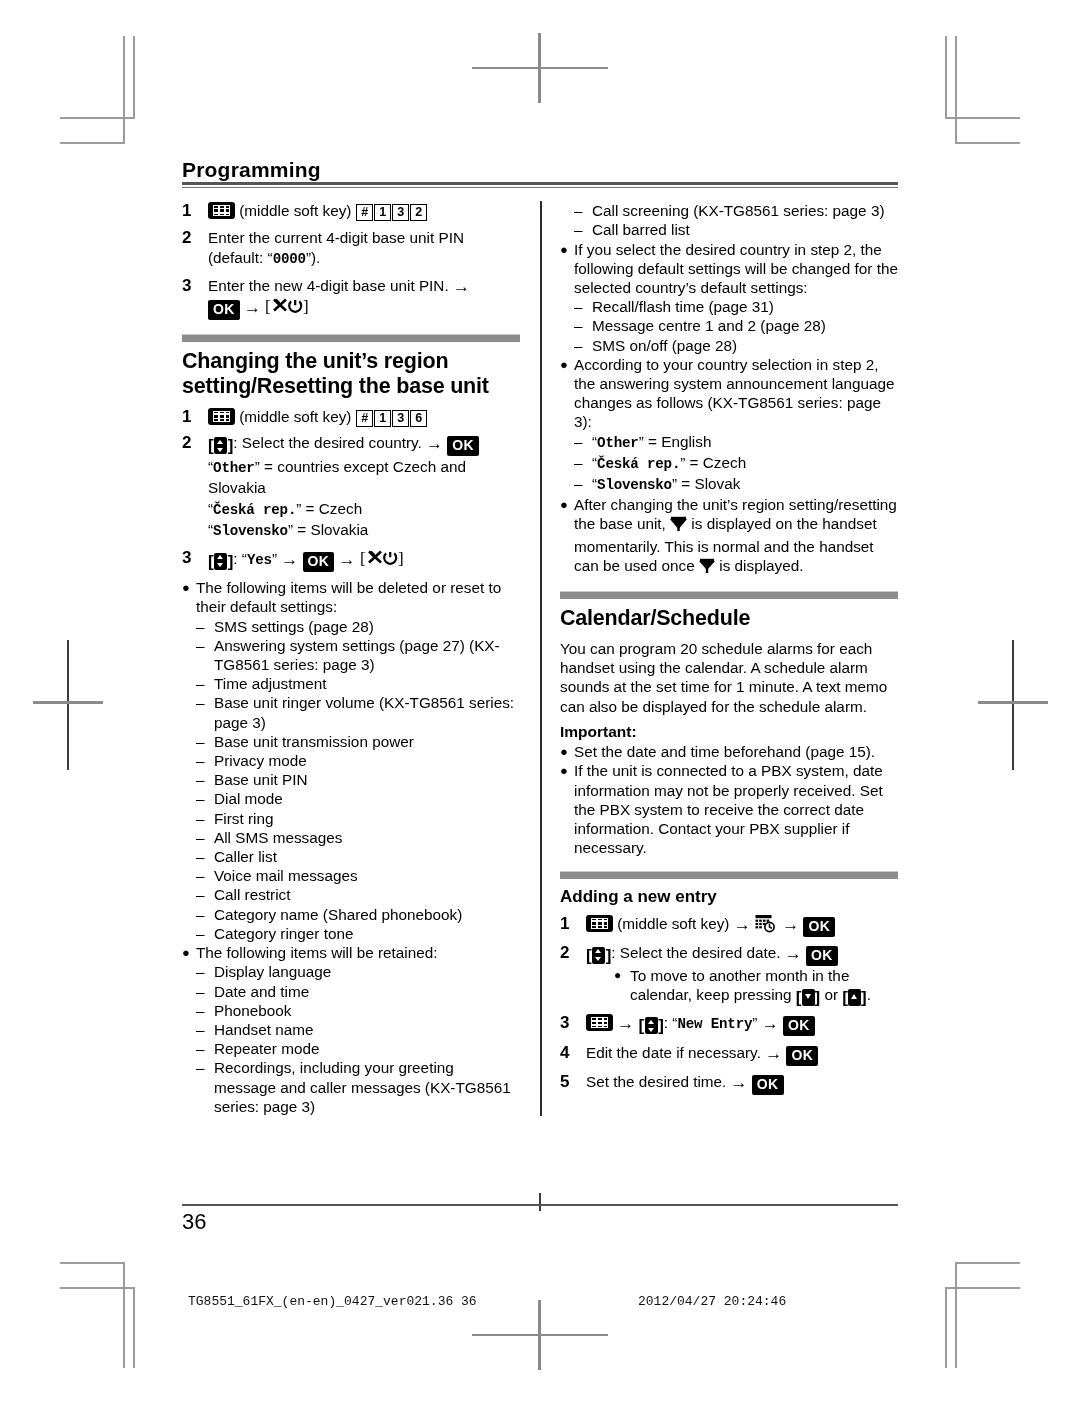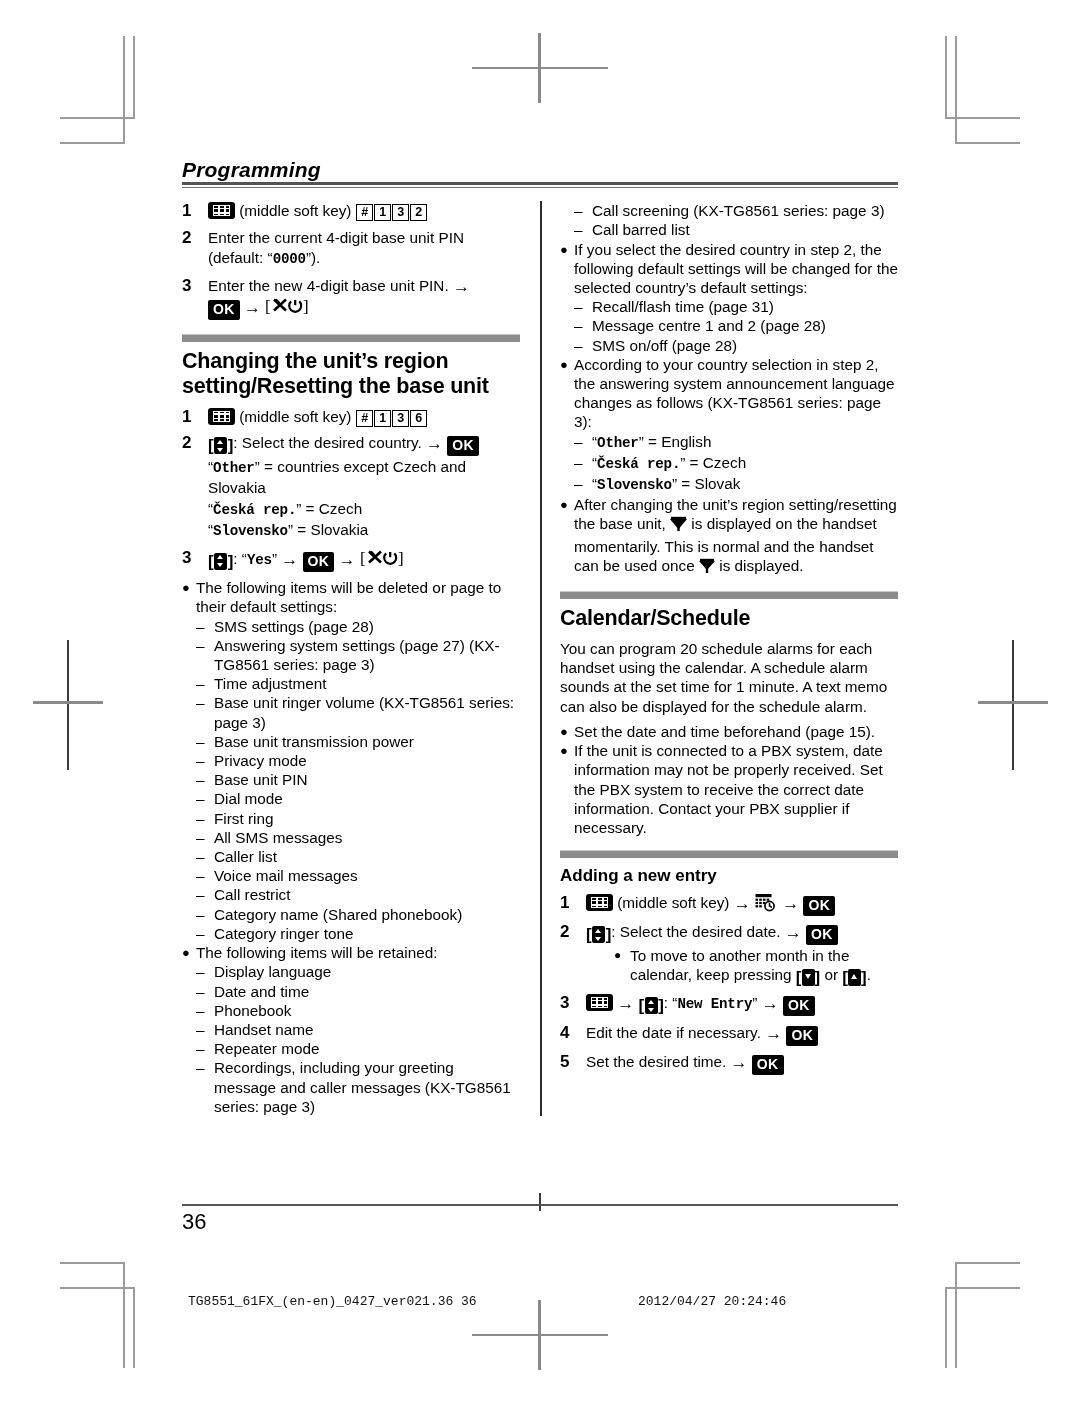--- a/index.html
+++ b/index.html
@@ -6,21 +6,21 @@
   body{width:1080px;height:1404px;position:relative;font-family:"Liberation Sans",sans-serif;color:#000;}
 
   
   .mark{position:absolute;background:#8a8a8a;}
   .mark.thin{background:#9b9b9b;}
   .mark.dark{background:#3b3b3b;}
 
   
   .page{position:absolute;left:182px;top:160px;width:716px;}
 
-  .running-head{font-style:italic;font-weight:bold;font-size:21px;letter-spacing:.2px;padding-bottom:3px;}
+  .running-head{font-weight:bold;font-size:21px;letter-spacing:.2px;padding-bottom:3px;}
   .head-rule{height:3px;background:#555;margin-bottom:2px;}
   .head-rule2{height:1px;background:#6f6f6f;margin-bottom:13px;}
 
   .cols{display:flex;gap:0;position:relative;}
   .col{width:340px;}
   .col.left{padding-right:18px;}
   .col.right{padding-left:22px;}
   .divider{position:absolute;left:358px;top:0;bottom:0;width:2px;background:#2b2b2b;}
 
   
@@ -233,21 +233,21 @@
                   <path d="M10.3 2.4 A6 6 0 1 1 2.1 2.4" stroke="#000" stroke-width="2.2" fill="none"></path>
                 </g>
                 <text x="38" y="16" font-size="17" font-family="Liberation Serif, serif">]</text>
               </svg></span>
         </div>
       </div>
 
 
       <div class="bul">
         <div class="dot">●</div>
-        <div class="txt">The following items will be deleted or page to their default settings:</div>
+        <div class="txt">The following items will be deleted or reset to their default settings:</div>
       </div>
       <div class="sub">
           <div class="dash">–</div>
           <div class="txt">SMS settings (page 28)</div>
         </div>
       <div class="sub">
           <div class="dash">–</div>
           <div class="txt">Answering system settings (page 27) (KX-TG8561 series: page 3)</div>
         </div>
       <div class="sub">
@@ -390,20 +390,21 @@
                 <path d="M1 2 L15 2" stroke="#000" stroke-width="2.4"></path>
                 <path d="M1.2 2.4 L8 10 L14.8 2.4" stroke="#000" stroke-width="2.8" fill="#000"></path>
                 <path d="M8 8 L8 15" stroke="#000" stroke-width="2.4"></path>
               </svg></span><span> is displayed.</span></div>
       </div>
 
       <div class="secbar"></div>
       <h2 class="sec">Calendar/Schedule</h2>
       <div class="para">You can program 20 schedule alarms for each handset using the calendar. A schedule alarm sounds at the set time for 1 minute. A text memo can also be displayed for the schedule alarm.</div>
 
+      <div class="note-h">Important:</div>
       <div class="bul">
         <div class="dot">●</div>
         <div class="txt">Set the date and time beforehand (page 15).</div>
       </div>
       <div class="bul">
         <div class="dot">●</div>
         <div class="txt">If the unit is connected to a PBX system, date information may not be properly received. Set the PBX system to receive the correct date information. Contact your PBX supplier if necessary.</div>
       </div>
 
       <div class="secbar"></div>

